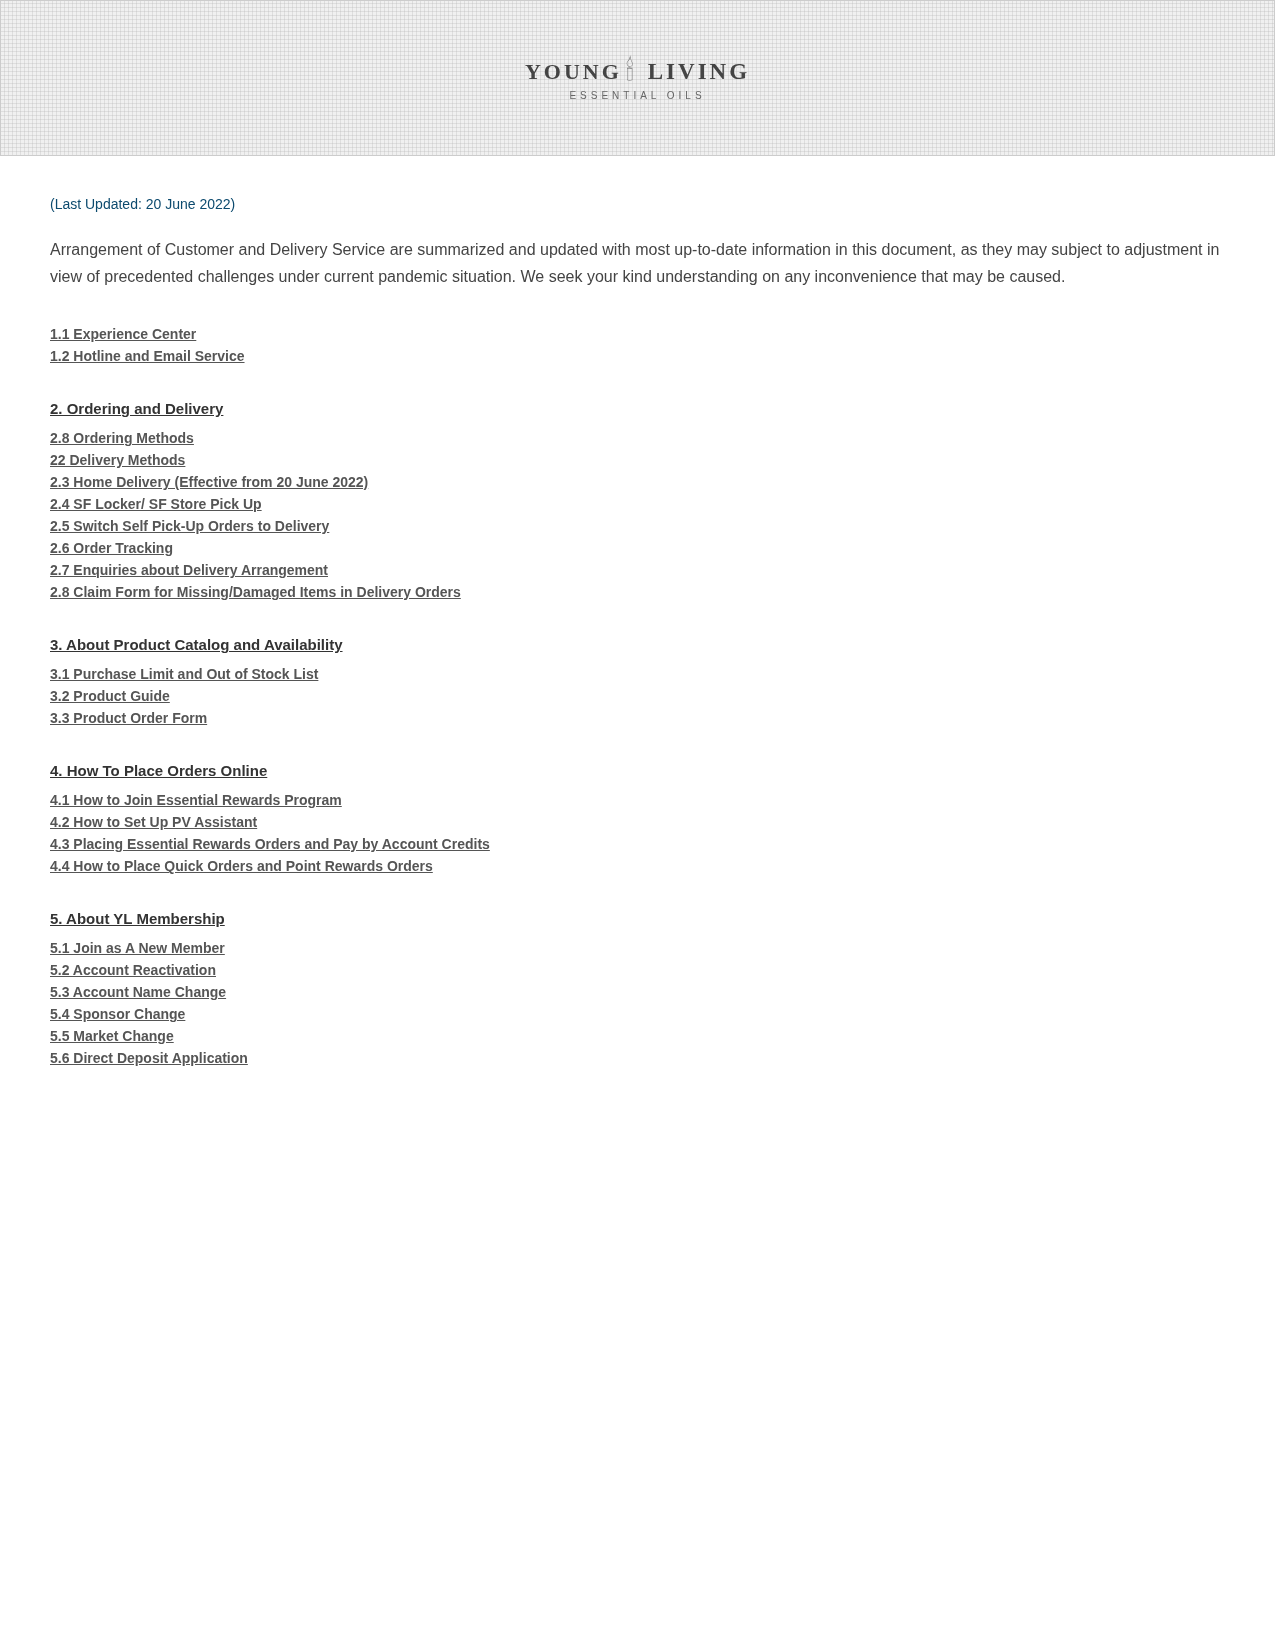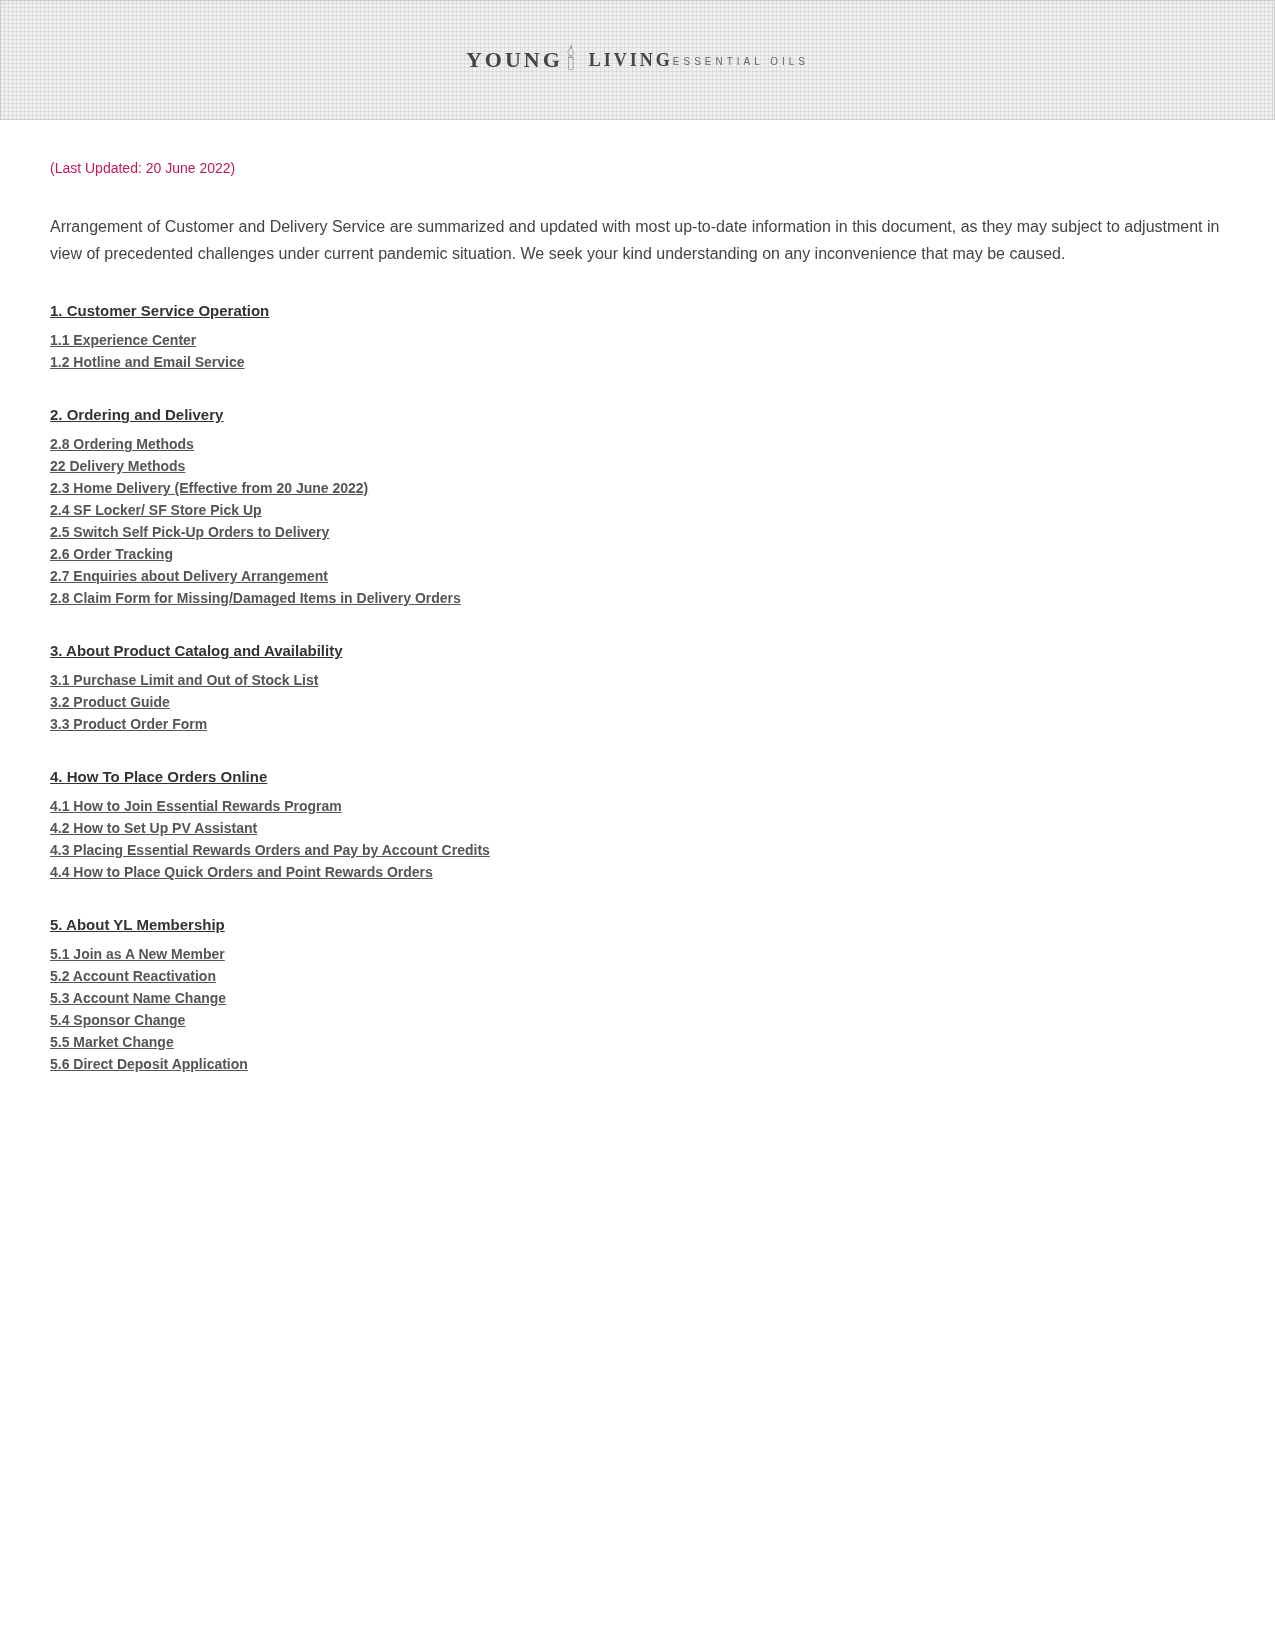--- a/index.html
+++ b/index.html
@@ -11,41 +11,41 @@
     body {
       font-family: Arial, sans-serif;
       background: #ffffff;
       color: #333333;
       width: 1275px;
       min-height: 1650px;
     }
 
     .header-banner {
       width: 100%;
-      height: 120px;
+      height: 156px;
       background-color: #f0f0f0;
       background-image: repeating-linear-gradient(
         0deg,
         transparent,
         transparent 3px,
         rgba(180,180,180,0.3) 3px,
         rgba(180,180,180,0.3) 4px
       ),
       repeating-linear-gradient(
         90deg,
         transparent,
         transparent 3px,
         rgba(180,180,180,0.3) 3px,
         rgba(180,180,180,0.3) 4px
       );
       border: 1px solid #cccccc;
       display: flex;
       align-items: center;
       justify-content: center;
-      flex-direction: row;
+      flex-direction: column;
     }
 
     .logo-container {
       display: flex;
       align-items: center;
       gap: 4px;
     }
 
     .logo-text-young {
       font-size: 22px;
@@ -54,21 +54,21 @@
       color: #444444;
       font-family: 'Times New Roman', serif;
     }
 
     .logo-flame {
       font-size: 28px;
       color: #666666;
     }
 
     .logo-text-living {
-      font-size: 18px;
+      font-size: 23px;
       font-weight: bold;
       letter-spacing: 3px;
       color: #444444;
       font-family: 'Times New Roman', serif;
       margin-left: 10px;
     }
 
     .logo-subtitle {
       font-size: 10px;
       letter-spacing: 4px;
@@ -83,22 +83,22 @@
     .page-title {
       font-size: 28px;
       font-weight: bold;
       color: #222222;
       margin-bottom: 30px;
       line-height: 1.3;
     }
 
     .last-updated {
       font-size: 14px;
-      color: #be185d;
-      margin-bottom: 37px;
+      color: #0c4a6e;
+      margin-bottom: 24px;
     }
 
     .intro-text {
       font-size: 16px;
       color: #444444;
       line-height: 1.7;
       margin-bottom: 35px;
     }
 
     .section {
@@ -144,21 +144,20 @@
 
 <div class="content">
 
 
   <p class="last-updated">(Last Updated: 20 June 2022)</p>
 
   <p class="intro-text">Arrangement of Customer and Delivery Service are summarized and updated with most up-to-date information in this document, as they may subject to adjustment in view of precedented challenges under current pandemic situation. We seek your kind understanding on any inconvenience that may be caused.</p>
 
   <div id="sections-container">
       <div class="section">
-        <div class="section-title">1. Customer Service Operation</div>
         <ul class="section-links">
           <li><a href="#">1.1 Experience Center</a></li>
           <li><a href="#">1.2 Hotline and Email Service</a></li>
         </ul>
       </div>
       <div class="section">
         <div class="section-title">2. Ordering and Delivery</div>
         <ul class="section-links">
           <li><a href="#">2.8 Ordering Methods</a></li>
           <li><a href="#">22 Delivery Methods</a></li>

